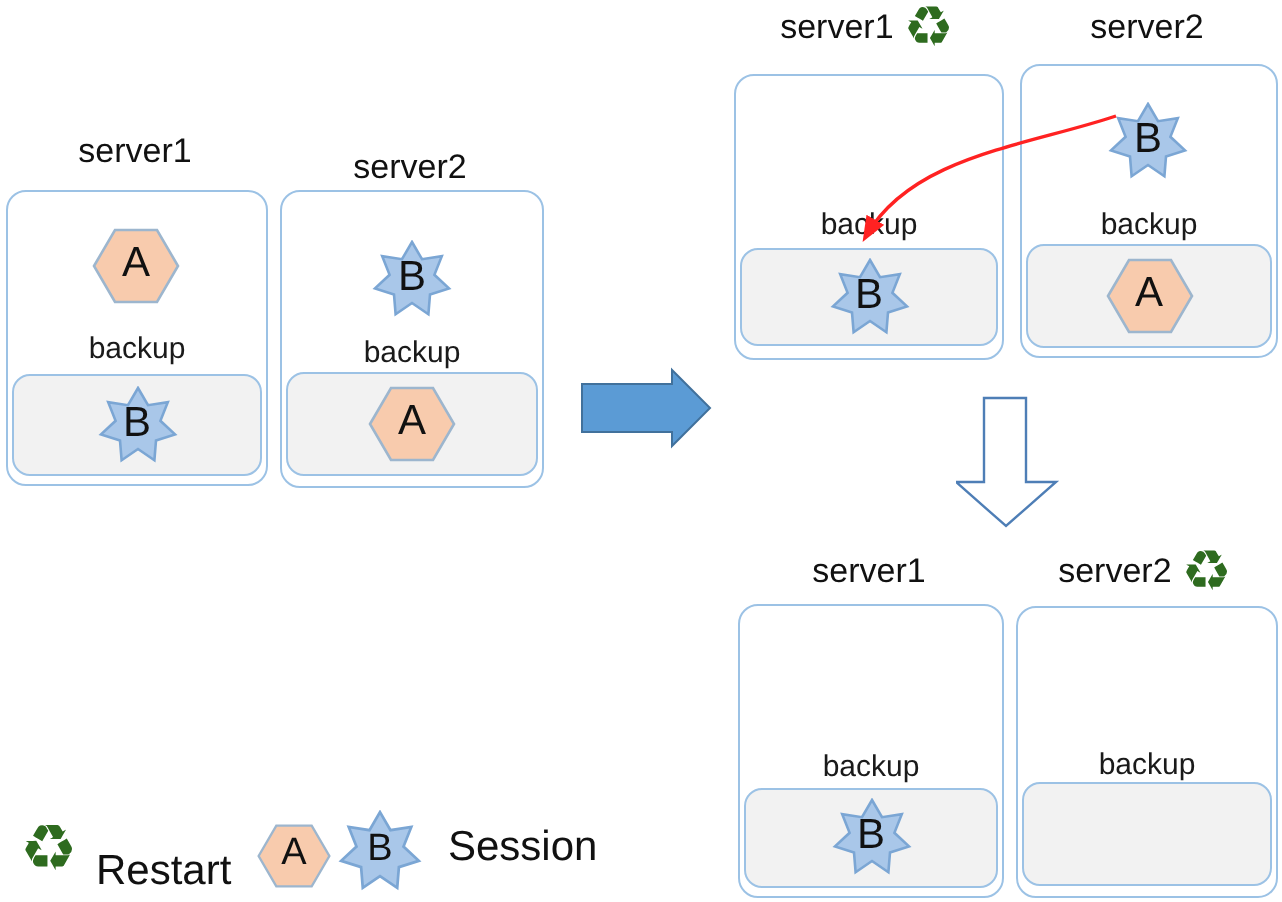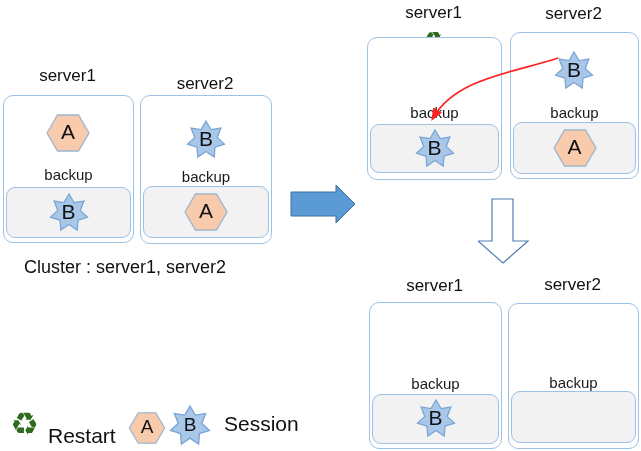--- a/index.html
+++ b/index.html
@@ -15,21 +15,21 @@
     position:absolute; left:2px; right:2px;
     background:#F2F2F2; border:1px solid #9CC2E5; border-radius:9px;
     display:flex; align-items:center; justify-content:center;
   }
   .backup-label {
     position:absolute; left:0; right:0; text-align:center;
     font-size:15px; line-height:18px; color:#1a1a1a;
   }
   .box-title {
     position:absolute; display:flex; align-items:center; justify-content:center;
-    gap:5px; font-size:17px; line-height:24px; color:#111;flex-direction:column;
+    gap:5px; font-size:17px; line-height:24px; color:#111;
   }
   .main-shape { position:absolute; }
   .shape { position:relative; display:block; }
   .shape svg { display:block; }
   .shape .letter {
     position:absolute; inset:0; display:flex; align-items:center; justify-content:center;
     font-size:21px; color:#111; transform:translateY(-1px);
   }
   .shape .letter.small { font-size:19px; }
   .recycle { color:#2E6B1F; font-size:28px; line-height:26px; font-family:"DejaVu Sans", sans-serif; }
@@ -79,21 +79,20 @@
     <div class="backup-area" style="bottom:5px; height:50px;">
       <div class="shape" style="width:44px; height:38px;">
         <svg width="44" height="38" viewBox="0 0 44 38">
           <polygon points="1,19 11.5,1 32.5,1 43,19 32.5,37 11.5,37" fill="#F8CBAD" stroke="#9DB6CE" stroke-width="1.3"></polygon>
         </svg>
         <span class="letter">A</span>
       </div>
     </div>
   </div>
 
-  <div class="caption" style="left:24px; top:257px;">Cluster : server1, server2</div>
 
   <svg class="overlay" style="left:289px; top:183px;" width="70" height="44">
     <polygon points="2,9 47,9 47,2 66,21 47,40 47,33 2,33" fill="#5B9BD5" stroke="#41719C" stroke-width="1"></polygon>
   </svg>
 
   <svg class="overlay" style="left:478px; top:196px;" width="54" height="70">
     <polygon points="14,3 35,3 35,45 50,45 25,67 0,45 14,45" fill="#ffffff" stroke="#4E7EB6" stroke-width="1.2"></polygon>
   </svg>
 
   <div class="box-title" style="left:367px; top:1px; width:133px;">

